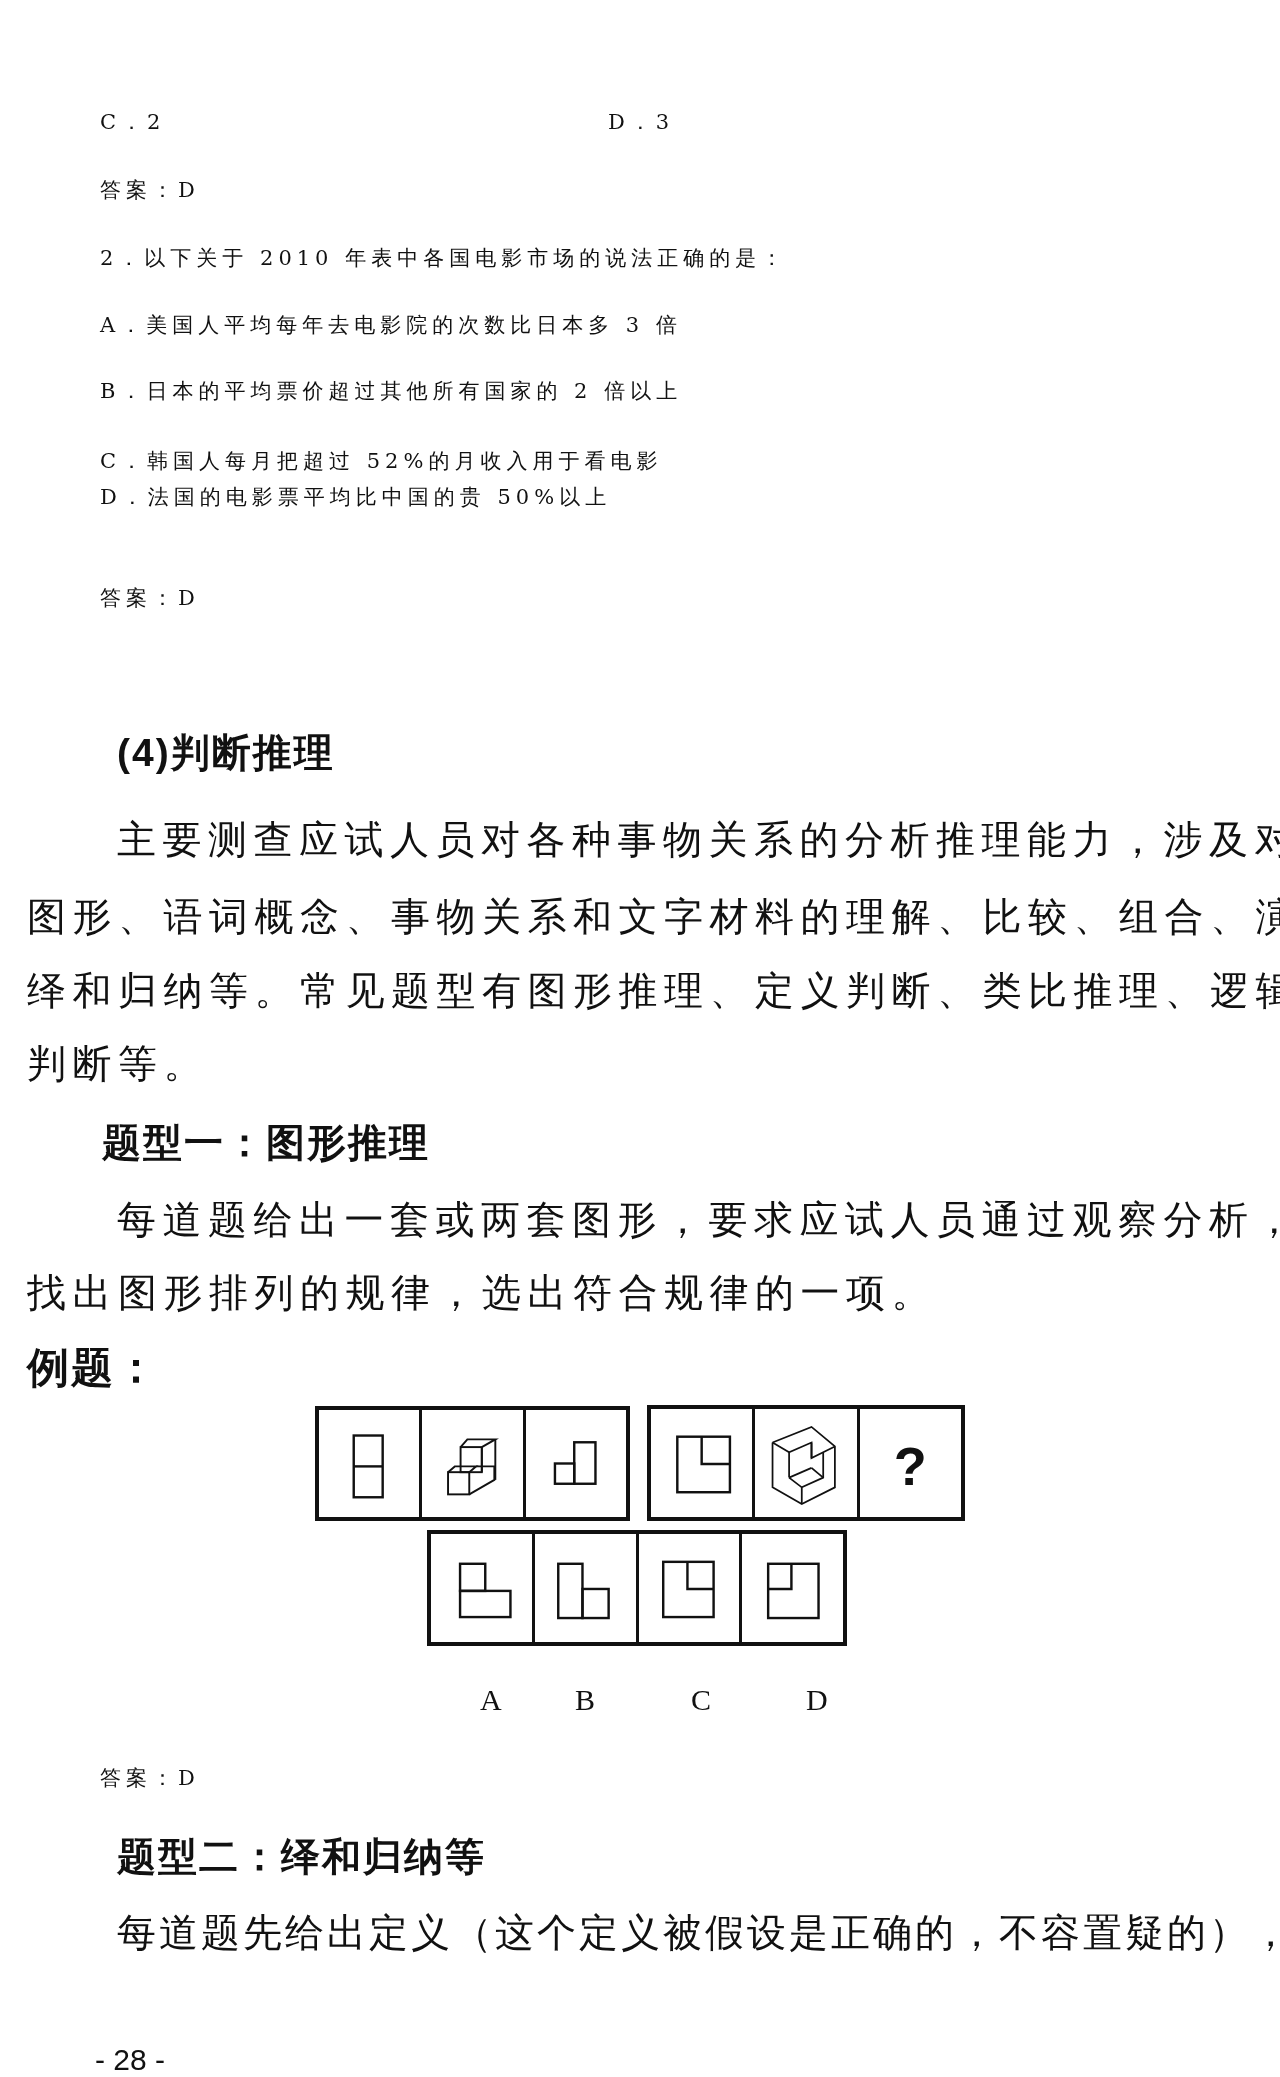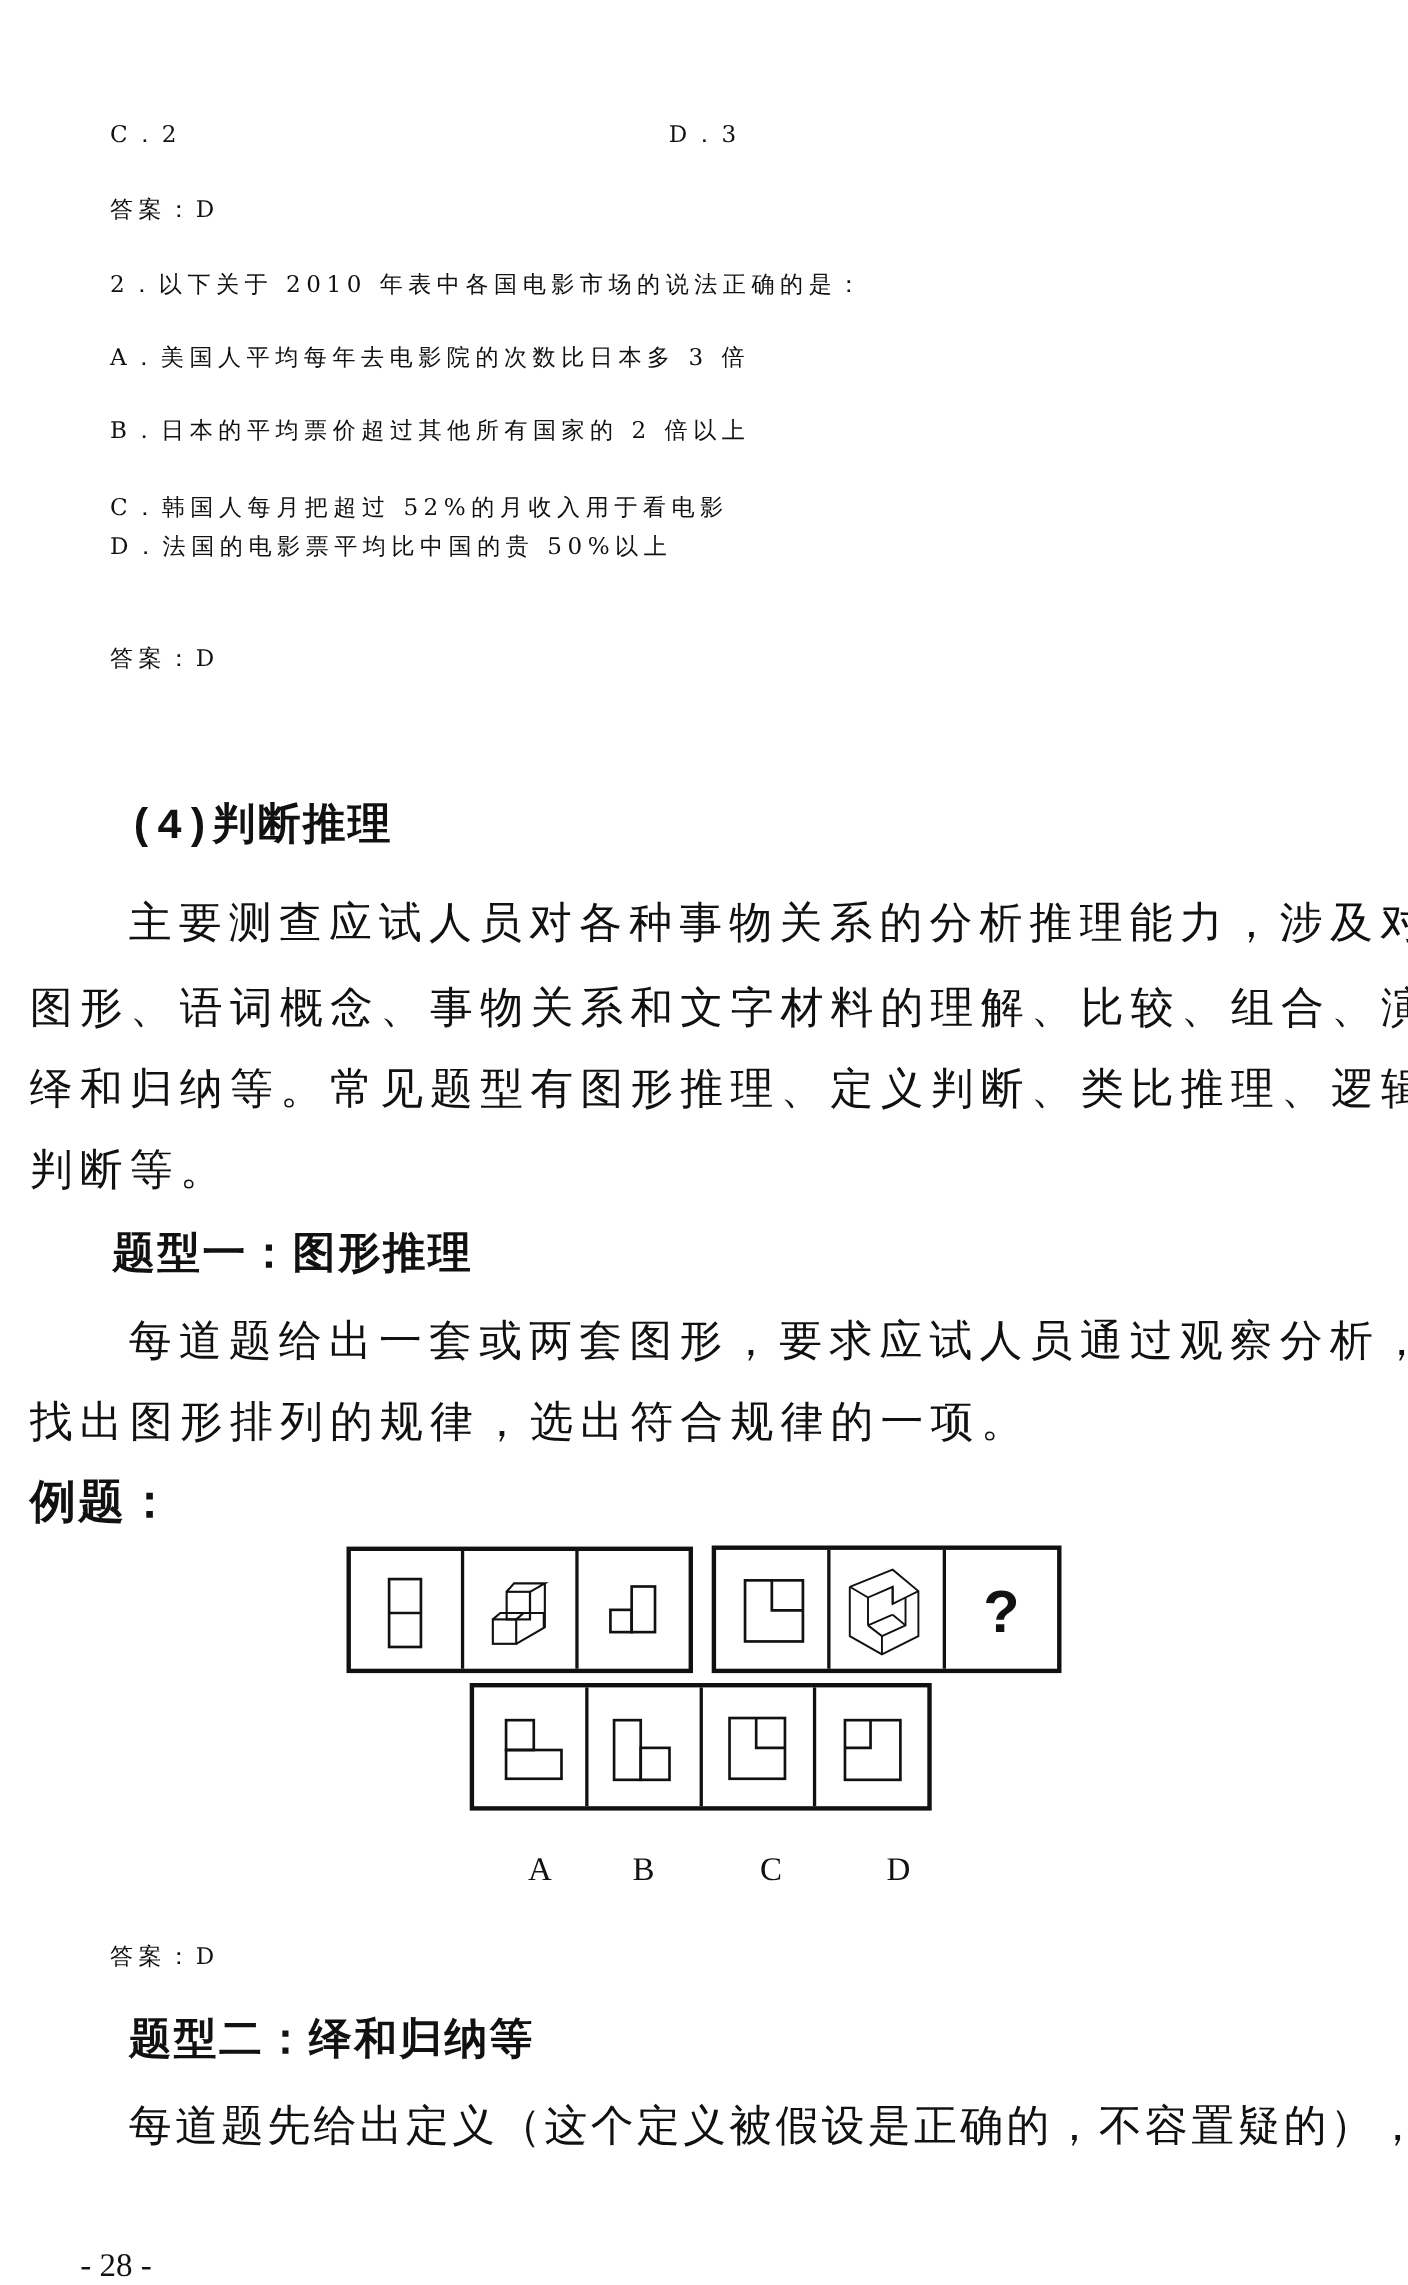--- a/index.html
+++ b/index.html
@@ -2,27 +2,27 @@
 <html><head>
 <meta charset="utf-8">
 <style>
   html, body { margin:0; padding:0; background:#fff; }
   body { width:1280px; height:2077px; position:relative; overflow:hidden;
          font-family:"DejaVu Serif","Liberation Serif",serif; color:#111; }
   .ln { position:absolute; white-space:nowrap; line-height:1; }
   .opt { font-size:21px; letter-spacing:5px; }
   .body { font-size:39px; letter-spacing:6.5px; }
   .head { font-size:39px; font-weight:bold; letter-spacing:2px;
-          font-family:Liberation Mono, monospace; }
+          font-family:Liberation Sans, sans-serif; }
   .fig-row { position:absolute; display:flex; border:4px solid #111; box-sizing:border-box; background:#fff; }
   .cell { flex:1; border-right:3px solid #111; position:relative; }
   .cell:last-child { border-right:none; }
   .cell svg { position:absolute; left:0; top:0; width:100%; height:100%; }
   .lbl { position:absolute; font-size:30px; font-family:"Liberation Serif","DejaVu Serif",serif; }
-  .pnum { position:absolute; font-size:30px; font-family:Liberation Serif, serif; }
+  .pnum { position:absolute; font-size:30px; font-family:Liberation Sans, sans-serif;margin-left:22px; }
 </style>
 </head>
 <body>
 
 <div class="ln opt" style="left:100px;top:112px">C．2</div>
 <div class="ln opt" style="left:608px;top:112px">D．3</div>
 <div class="ln opt" style="left:100px;top:180px">答案：D</div>
 
 <div class="ln opt" style="left:100px;top:248px">2．以下关于 2010 年表中各国电影市场的说法正确的是：</div>
 <div class="ln opt" style="left:100px;top:315px">A．美国人平均每年去电影院的次数比日本多 3 倍</div>

